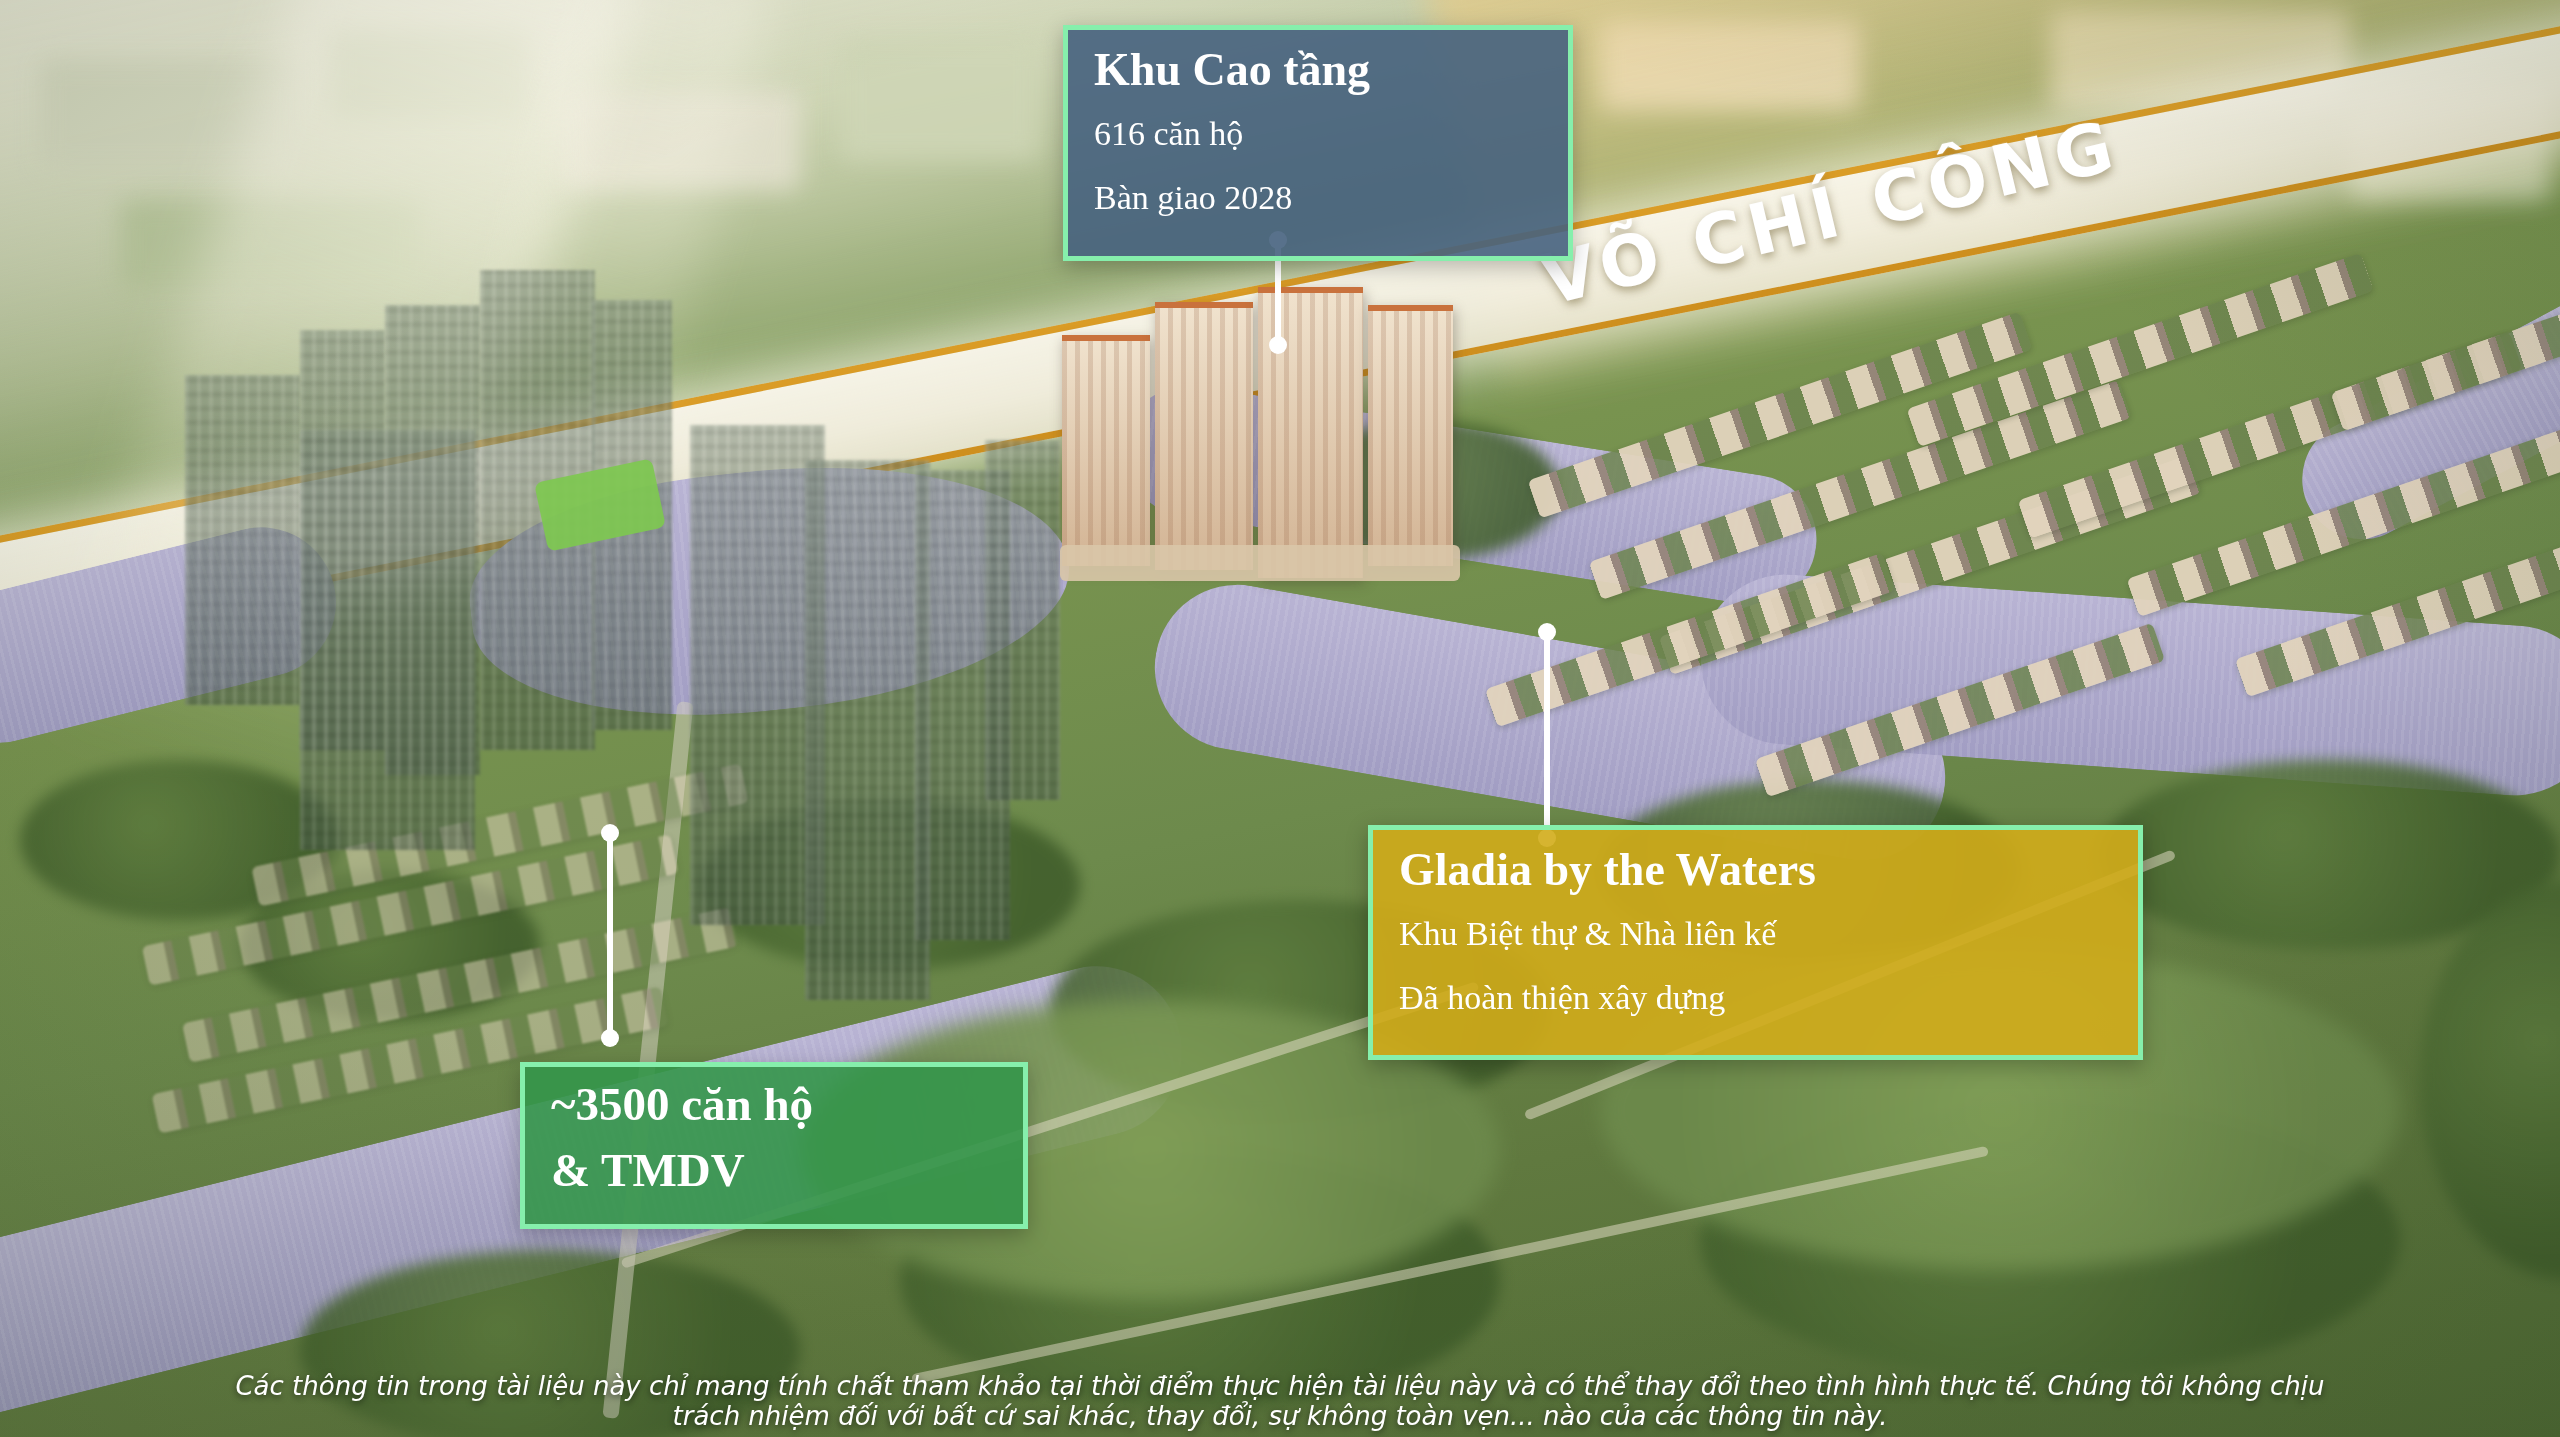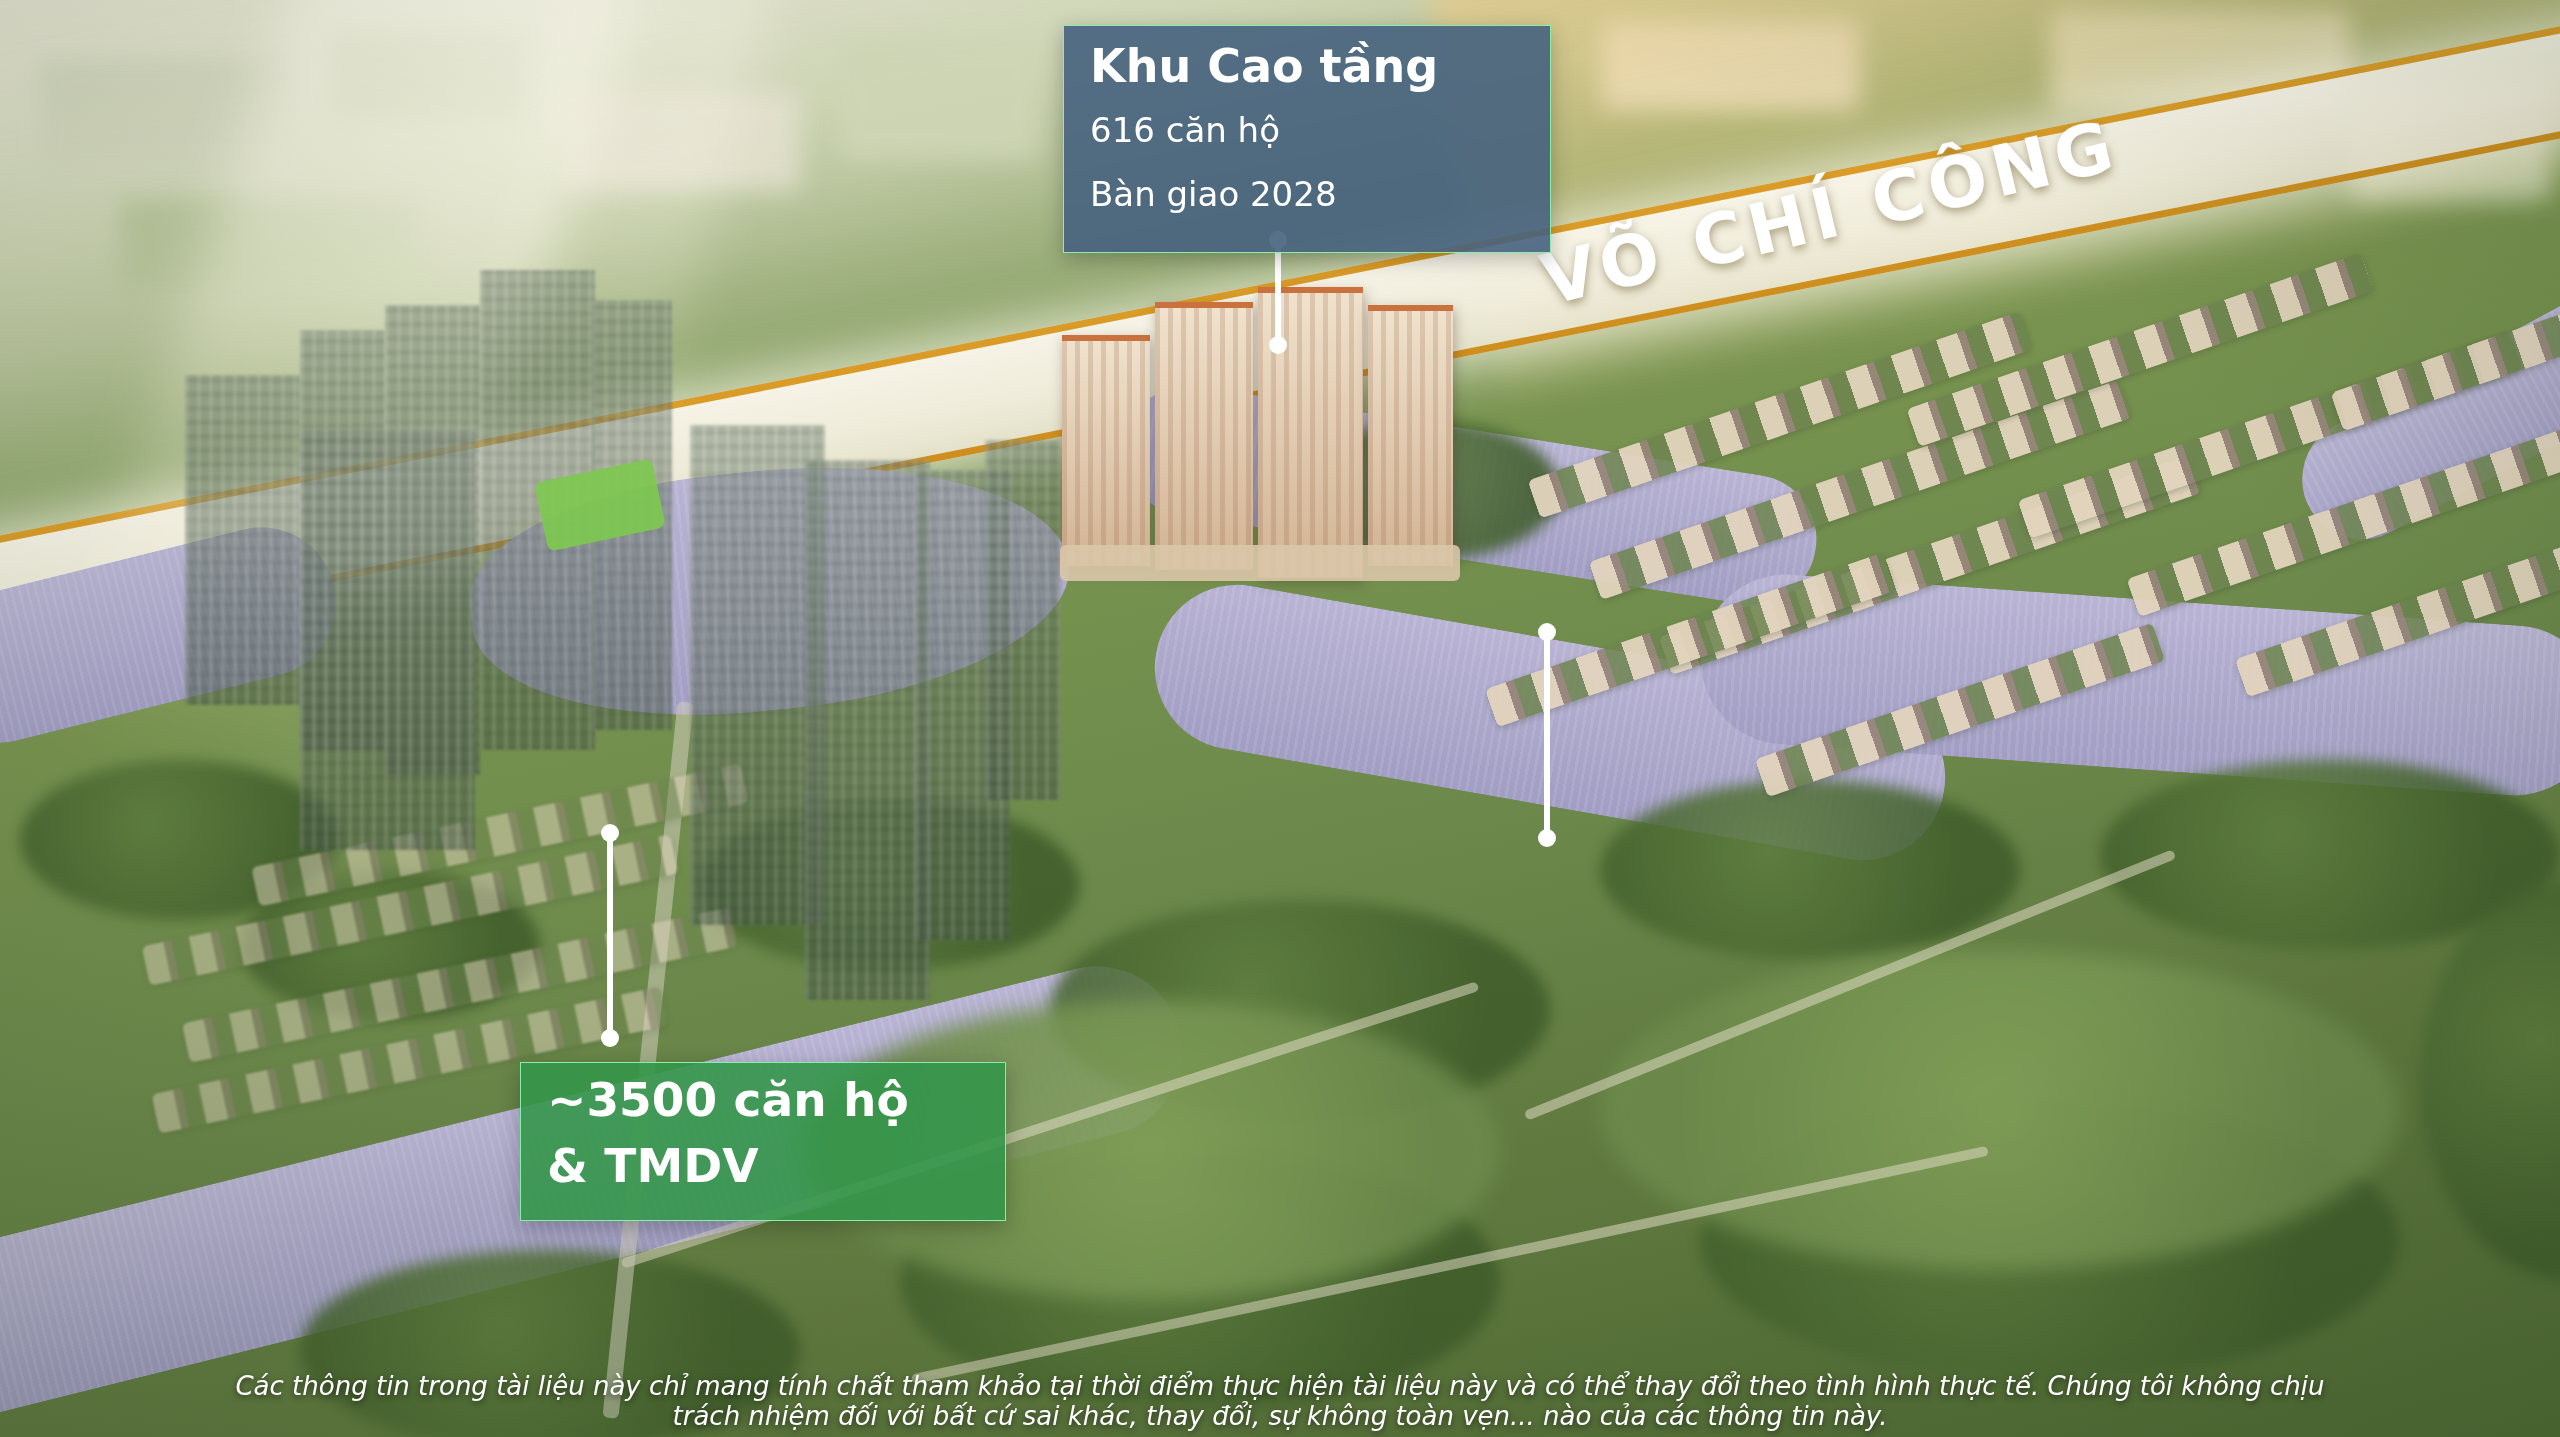--- a/index.html
+++ b/index.html
@@ -85,23 +85,24 @@
   
   .leader{width:6px;background:#fff;border-radius:3px;z-index:40;}
   .leader::before,.leader::after{
     content:"";position:absolute;left:50%;transform:translateX(-50%);
     width:18px;height:18px;background:#fff;border-radius:50%;
   }
   .leader::before{top:-9px;}
   .leader::after{bottom:-9px;}
 
   .callout{
-    border:1px solid #86efac;color:#fff;z-index:50;
+    border:5px solid #86efac;color:#fff;z-index:50;
     box-shadow:0 6px 20px rgba(0,0,0,.25);
-    padding:8px 28px 0 26px;
+    padding:8px 42px 0 26px;
+    font-family:Liberation Serif, serif;
   }
   .callout-title{font-weight:bold;font-size:46px;line-height:64px;white-space:nowrap;}
   .callout-line{font-size:34px;line-height:64px;white-space:nowrap;}
   .callout-highrise{left:1063px;top:25px;width:432px;height:218px;background:rgba(70,98,126,.9);}
   .callout-gladia{left:1368px;top:825px;width:697px;height:217px;background:rgba(210,172,25,.9);}
   .callout-future{left:520px;top:1062px;width:430px;height:153px;background:rgba(52,150,74,.9);padding-top:4px;}
   .callout-future .callout-line{font-weight:bold;font-size:47px;line-height:66px;}
 
   .road-label{
     left:1490px;top:172px;width:680px;text-align:center;
@@ -211,20 +212,25 @@
   <div class="abs leader" style="left:1275px;top:240px;height:105px;"></div>
   <div class="abs leader" style="left:1544px;top:632px;height:206px;"></div>
   <div class="abs leader" style="left:607px;top:833px;height:205px;"></div>
 
   <div class="abs callout callout-highrise">
     <div class="callout-title">Khu Cao tầng</div>
     <div class="callout-line">616 căn hộ</div>
     <div class="callout-line">Bàn giao 2028</div>
   </div>
 
+  <div class="abs callout callout-gladia">
+    <div class="callout-title">Gladia by the Waters</div>
+    <div class="callout-line">Khu Biệt thự &amp; Nhà liên kế</div>
+    <div class="callout-line">Đã hoàn thiện xây dựng</div>
+  </div>
 
   <div class="abs callout callout-future">
     <div class="callout-line">~3500 căn hộ</div>
     <div class="callout-line">&amp; TMDV</div>
   </div>
 
   <div class="abs disclaimer">
     <div>Các thông tin trong tài liệu này chỉ mang tính chất tham khảo tại thời điểm thực hiện tài liệu này và có thể thay đổi theo tình hình thực tế. Chúng tôi không chịu</div>
     <div>trách nhiệm đối với bất cứ sai khác, thay đổi, sự không toàn vẹn... nào của các thông tin này.</div>
   </div>

